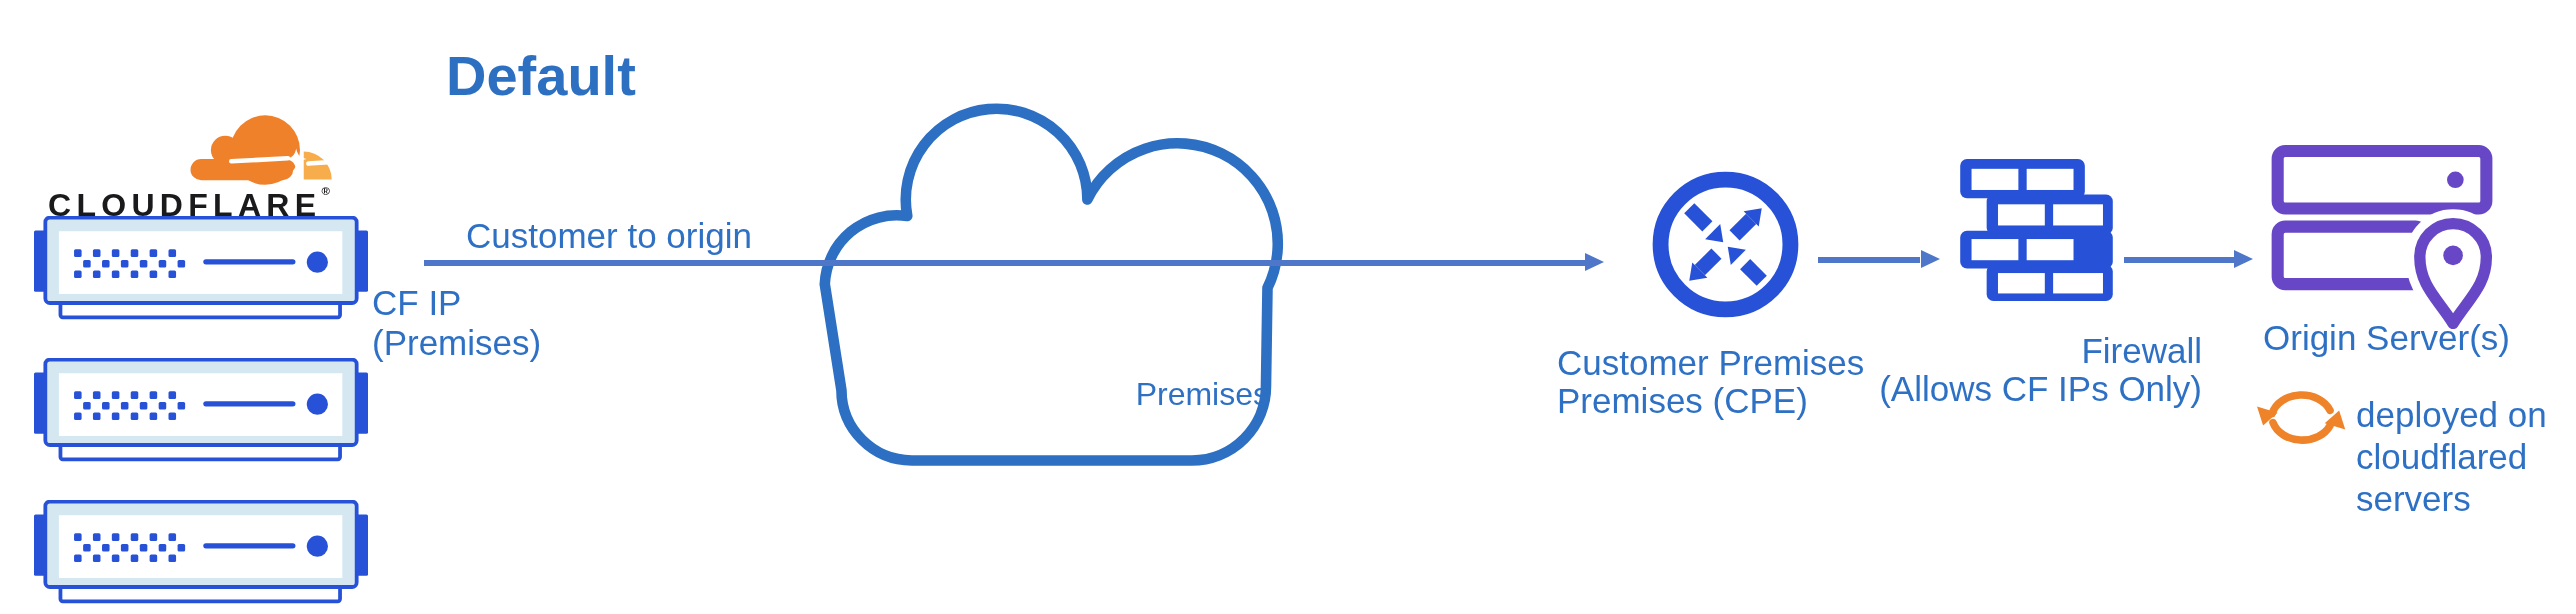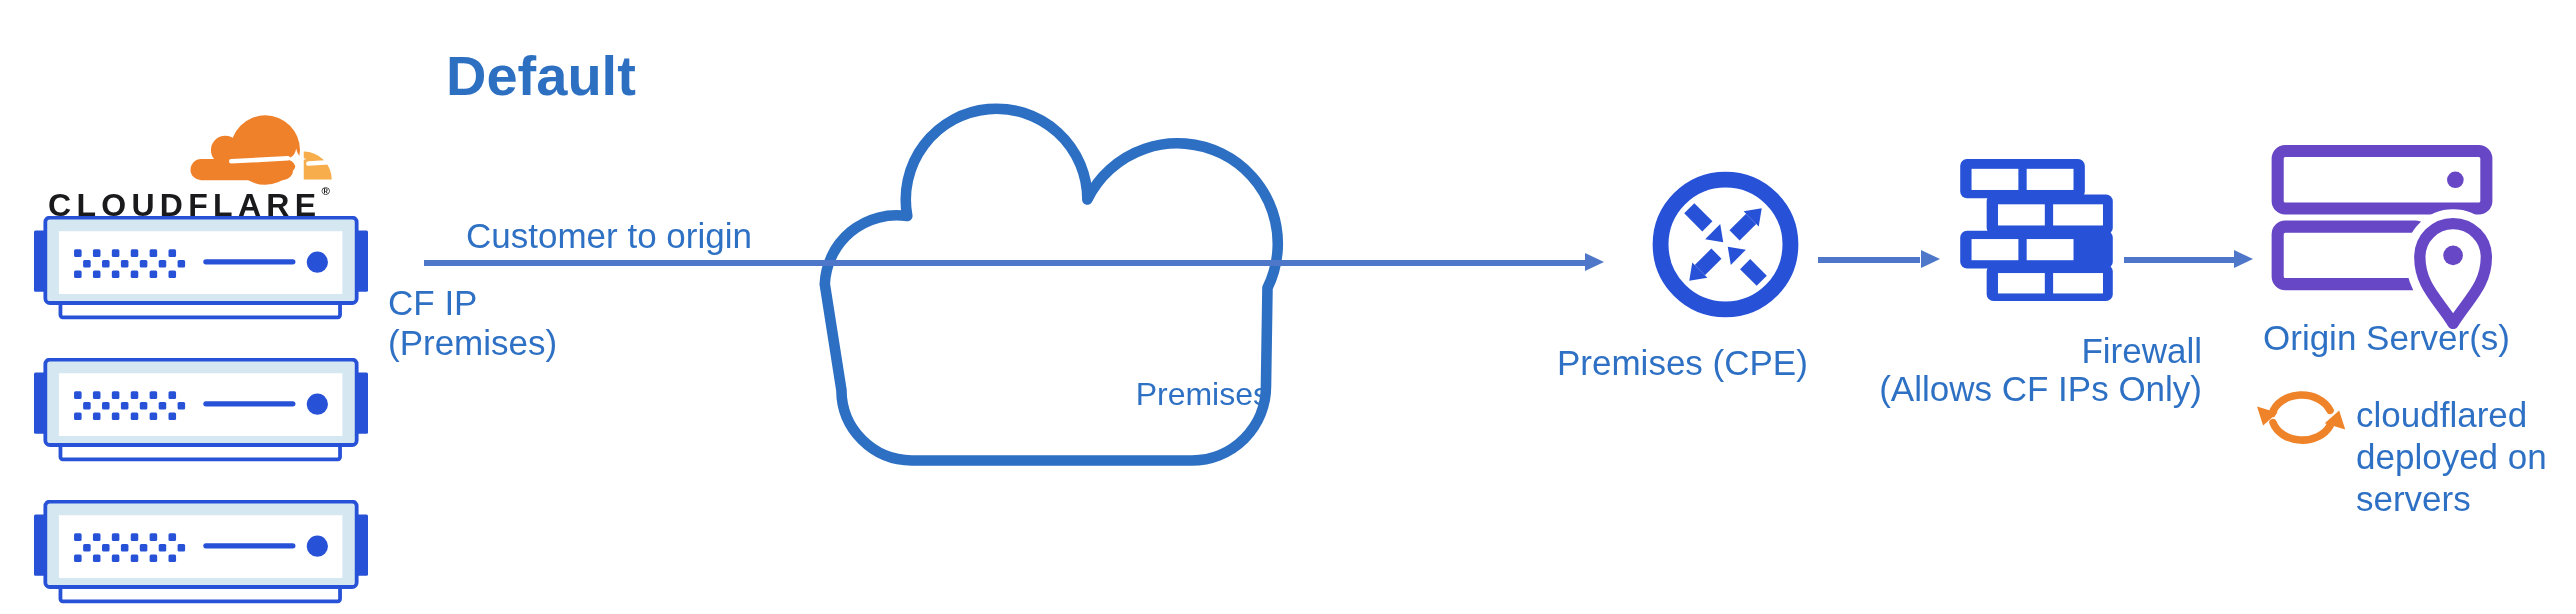--- a/index.html
+++ b/index.html
@@ -110,41 +110,42 @@
              L 27,350
              A 93 93 0 0 0 120,443 Z" fill="#ffffff" stroke="#2d6fc2" stroke-width="14" stroke-linejoin="round"></path>
   </svg>
   <div class="abs label center" style="left:821px;top:375px;width:448px;font-size:32px">Premises</div>
 </div>
 
 <div>
   <div class="abs label" style="left:466px;top:217px;white-space:nowrap">Customer to origin</div>
   <div class="abs line" style="left:424px;top:260px;width:1161px"></div>
   <div class="abs head" style="left:1585px;top:253px"></div>
-  <div class="abs label" style="left:388px;top:283px;line-height:40px">
+  <div class="abs label" style="left:372px;top:283px;line-height:40px">
     <div>CF IP</div>
     <div>(Premises)</div>
   </div>
 </div>
 
 <div>
   <svg class="abs" style="left:1650px;top:169px" width="151" height="151" viewBox="0 0 200 200">
     <circle cx="100" cy="100" r="86" fill="#ffffff" stroke="#2752d8" stroke-width="21"></circle>
     <g stroke="#2752d8" stroke-width="19" fill="#2752d8">
       <line x1="52" y1="52" x2="76" y2="76"></line>
       <polygon points="97,97 93,73 73,93" stroke="none"></polygon>
       <line x1="112" y1="88" x2="134" y2="66"></line>
       <polygon points="148,52 144,76 124,56" stroke="none"></polygon>
       <line x1="88" y1="112" x2="66" y2="134"></line>
       <polygon points="52,148 56,124 76,144" stroke="none"></polygon>
       <line x1="148" y1="148" x2="126" y2="126"></line>
       <polygon points="103,103 127,107 107,127" stroke="none"></polygon>
     </g>
   </svg>
   <div class="abs label" style="left:1557px;top:344px;white-space:nowrap">
+    <div>Customer Premises</div>
     <div>Premises (CPE)</div>
   </div>
 </div>
 
 <div>
   <div class="abs line" style="left:1818px;top:257px;width:102px"></div>
   <div class="abs head" style="left:1921px;top:250px"></div>
 </div>
 
 <div>
@@ -193,18 +194,18 @@
     <g stroke="#ef8329" stroke-width="10" fill="none" stroke-linecap="round">
       <path d="M96,32 A40 32 0 0 0 20,36"></path>
       <path d="M21,48 A40 32 0 0 0 96,52"></path>
     </g>
     <g fill="#ef8329">
       <polygon points="8,52 0,27 27,35"></polygon>
       <polygon points="108,32 116,57 89,49"></polygon>
     </g>
   </svg>
   <div class="abs label" style="left:2356px;top:394px;line-height:42px;white-space:nowrap">
+    <div>deployed on</div>
     <div>cloudflared</div>
-    <div>deployed on</div>
     <div>servers</div>
   </div>
 </div>
 
 
 </body></html>

